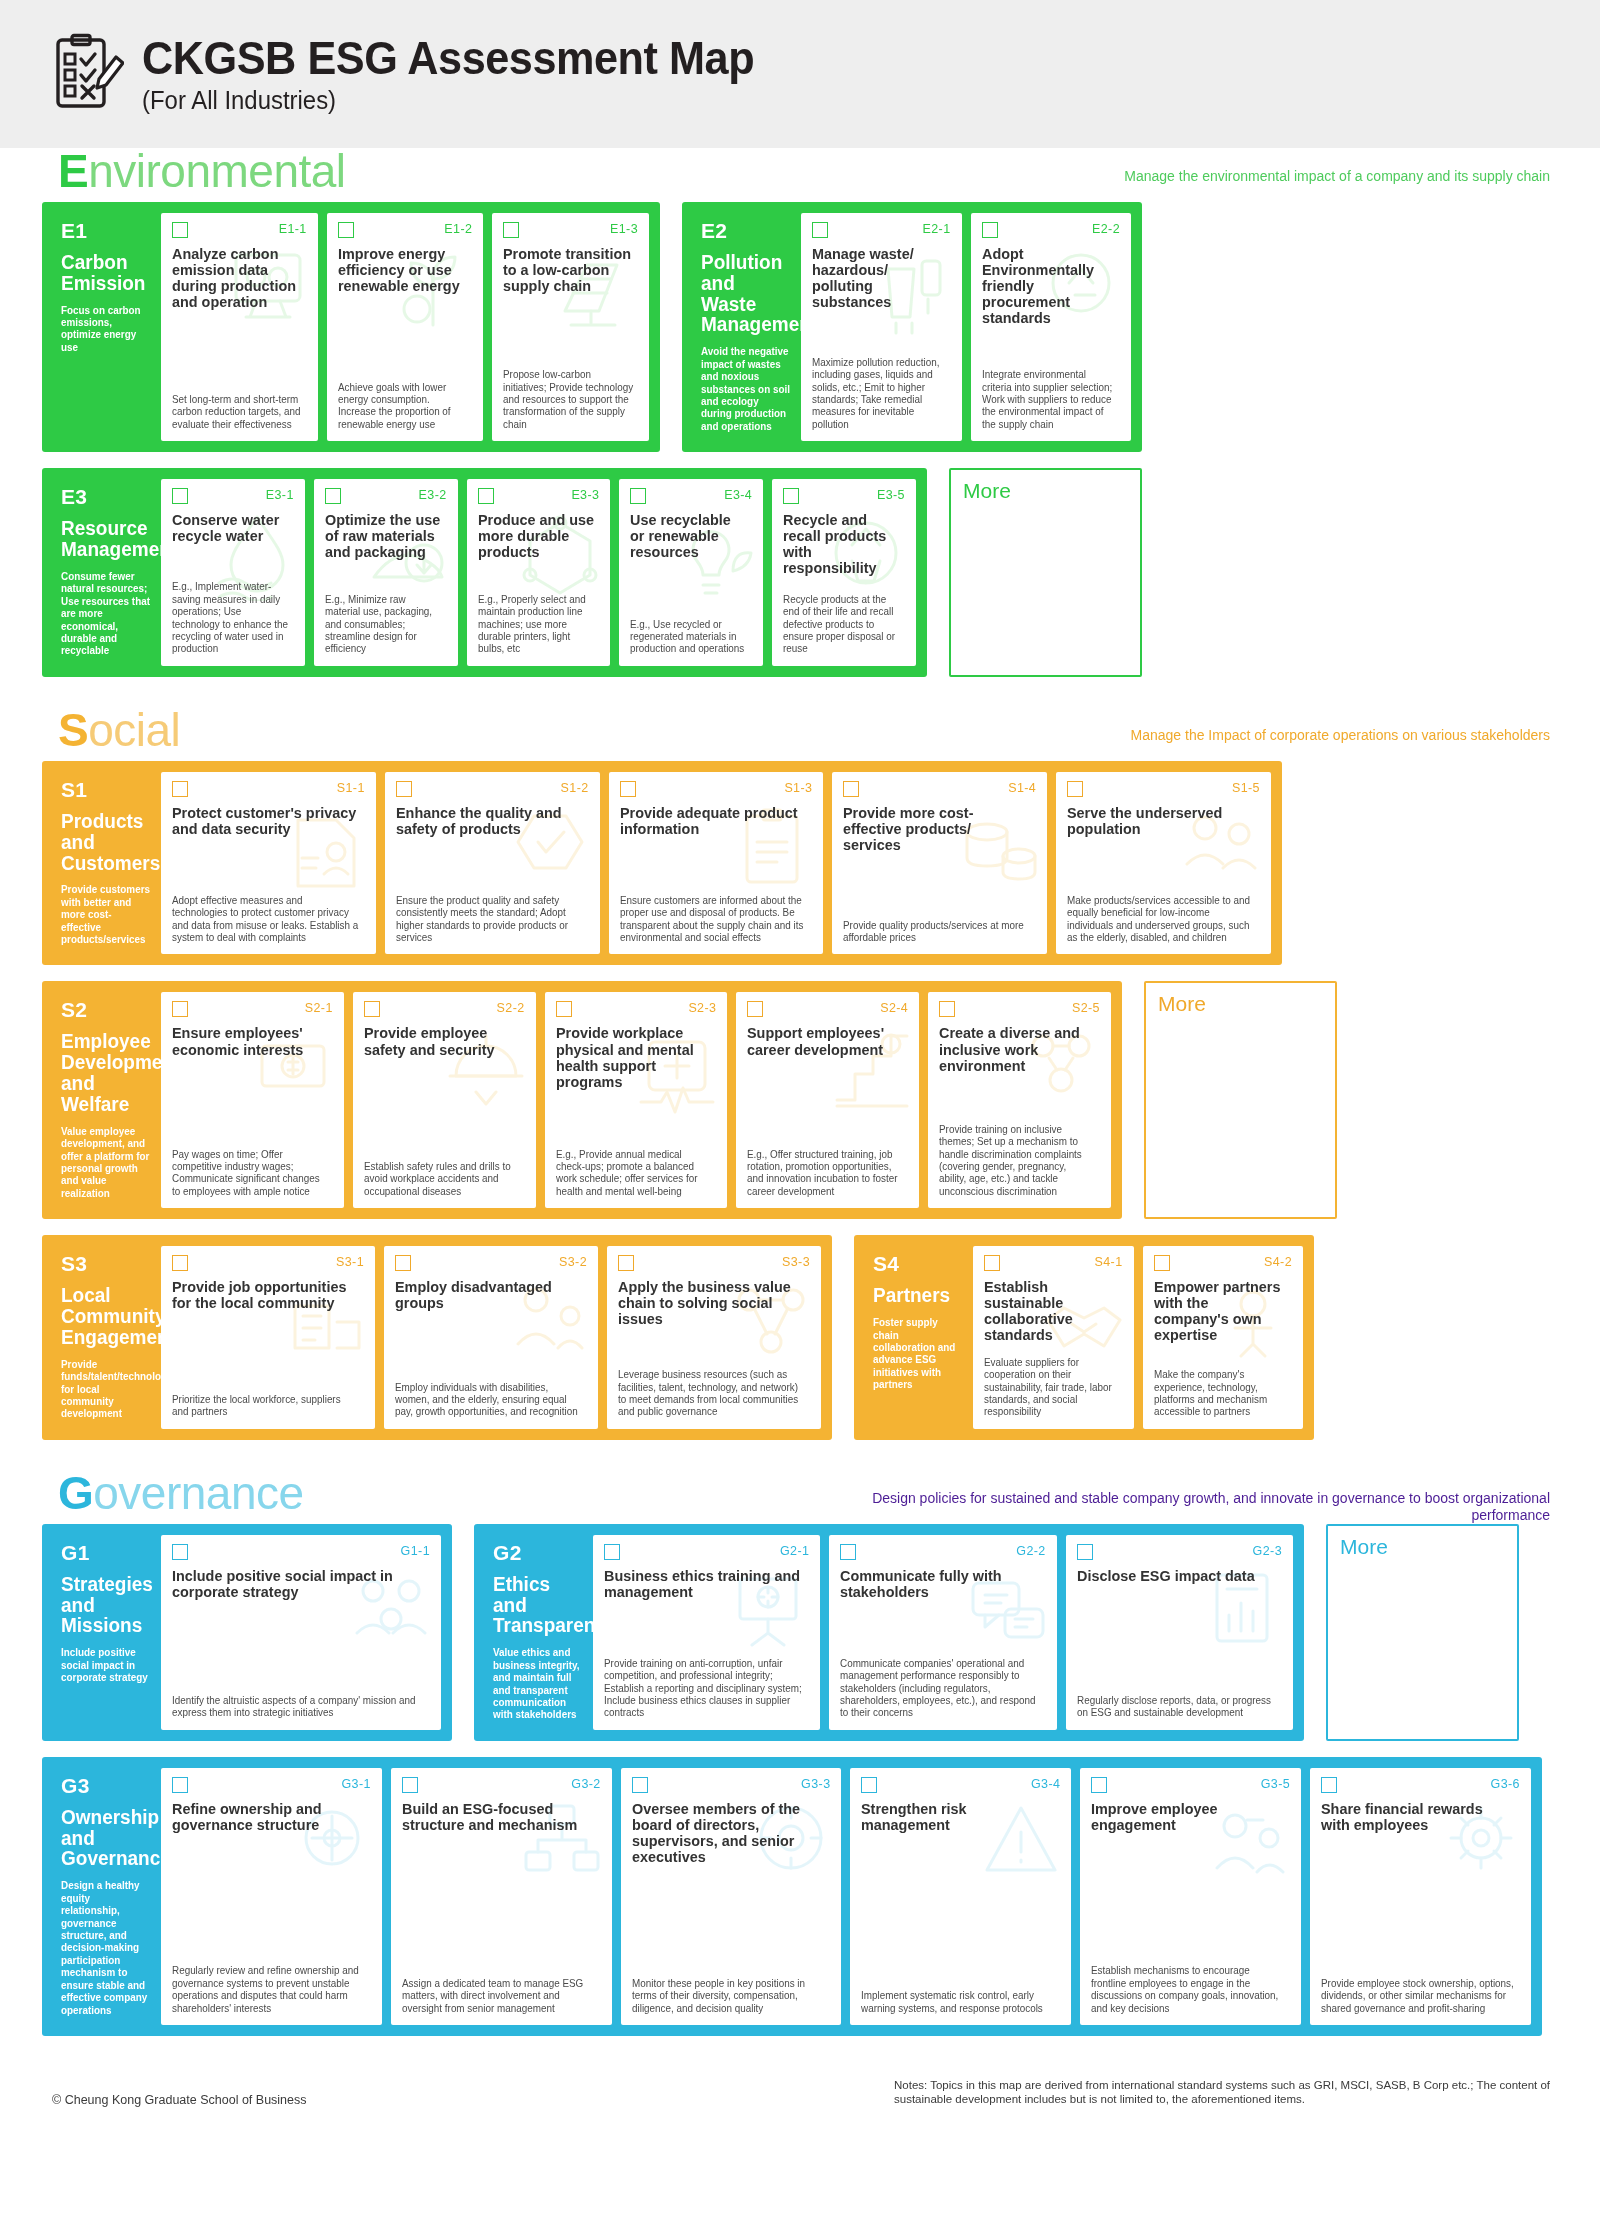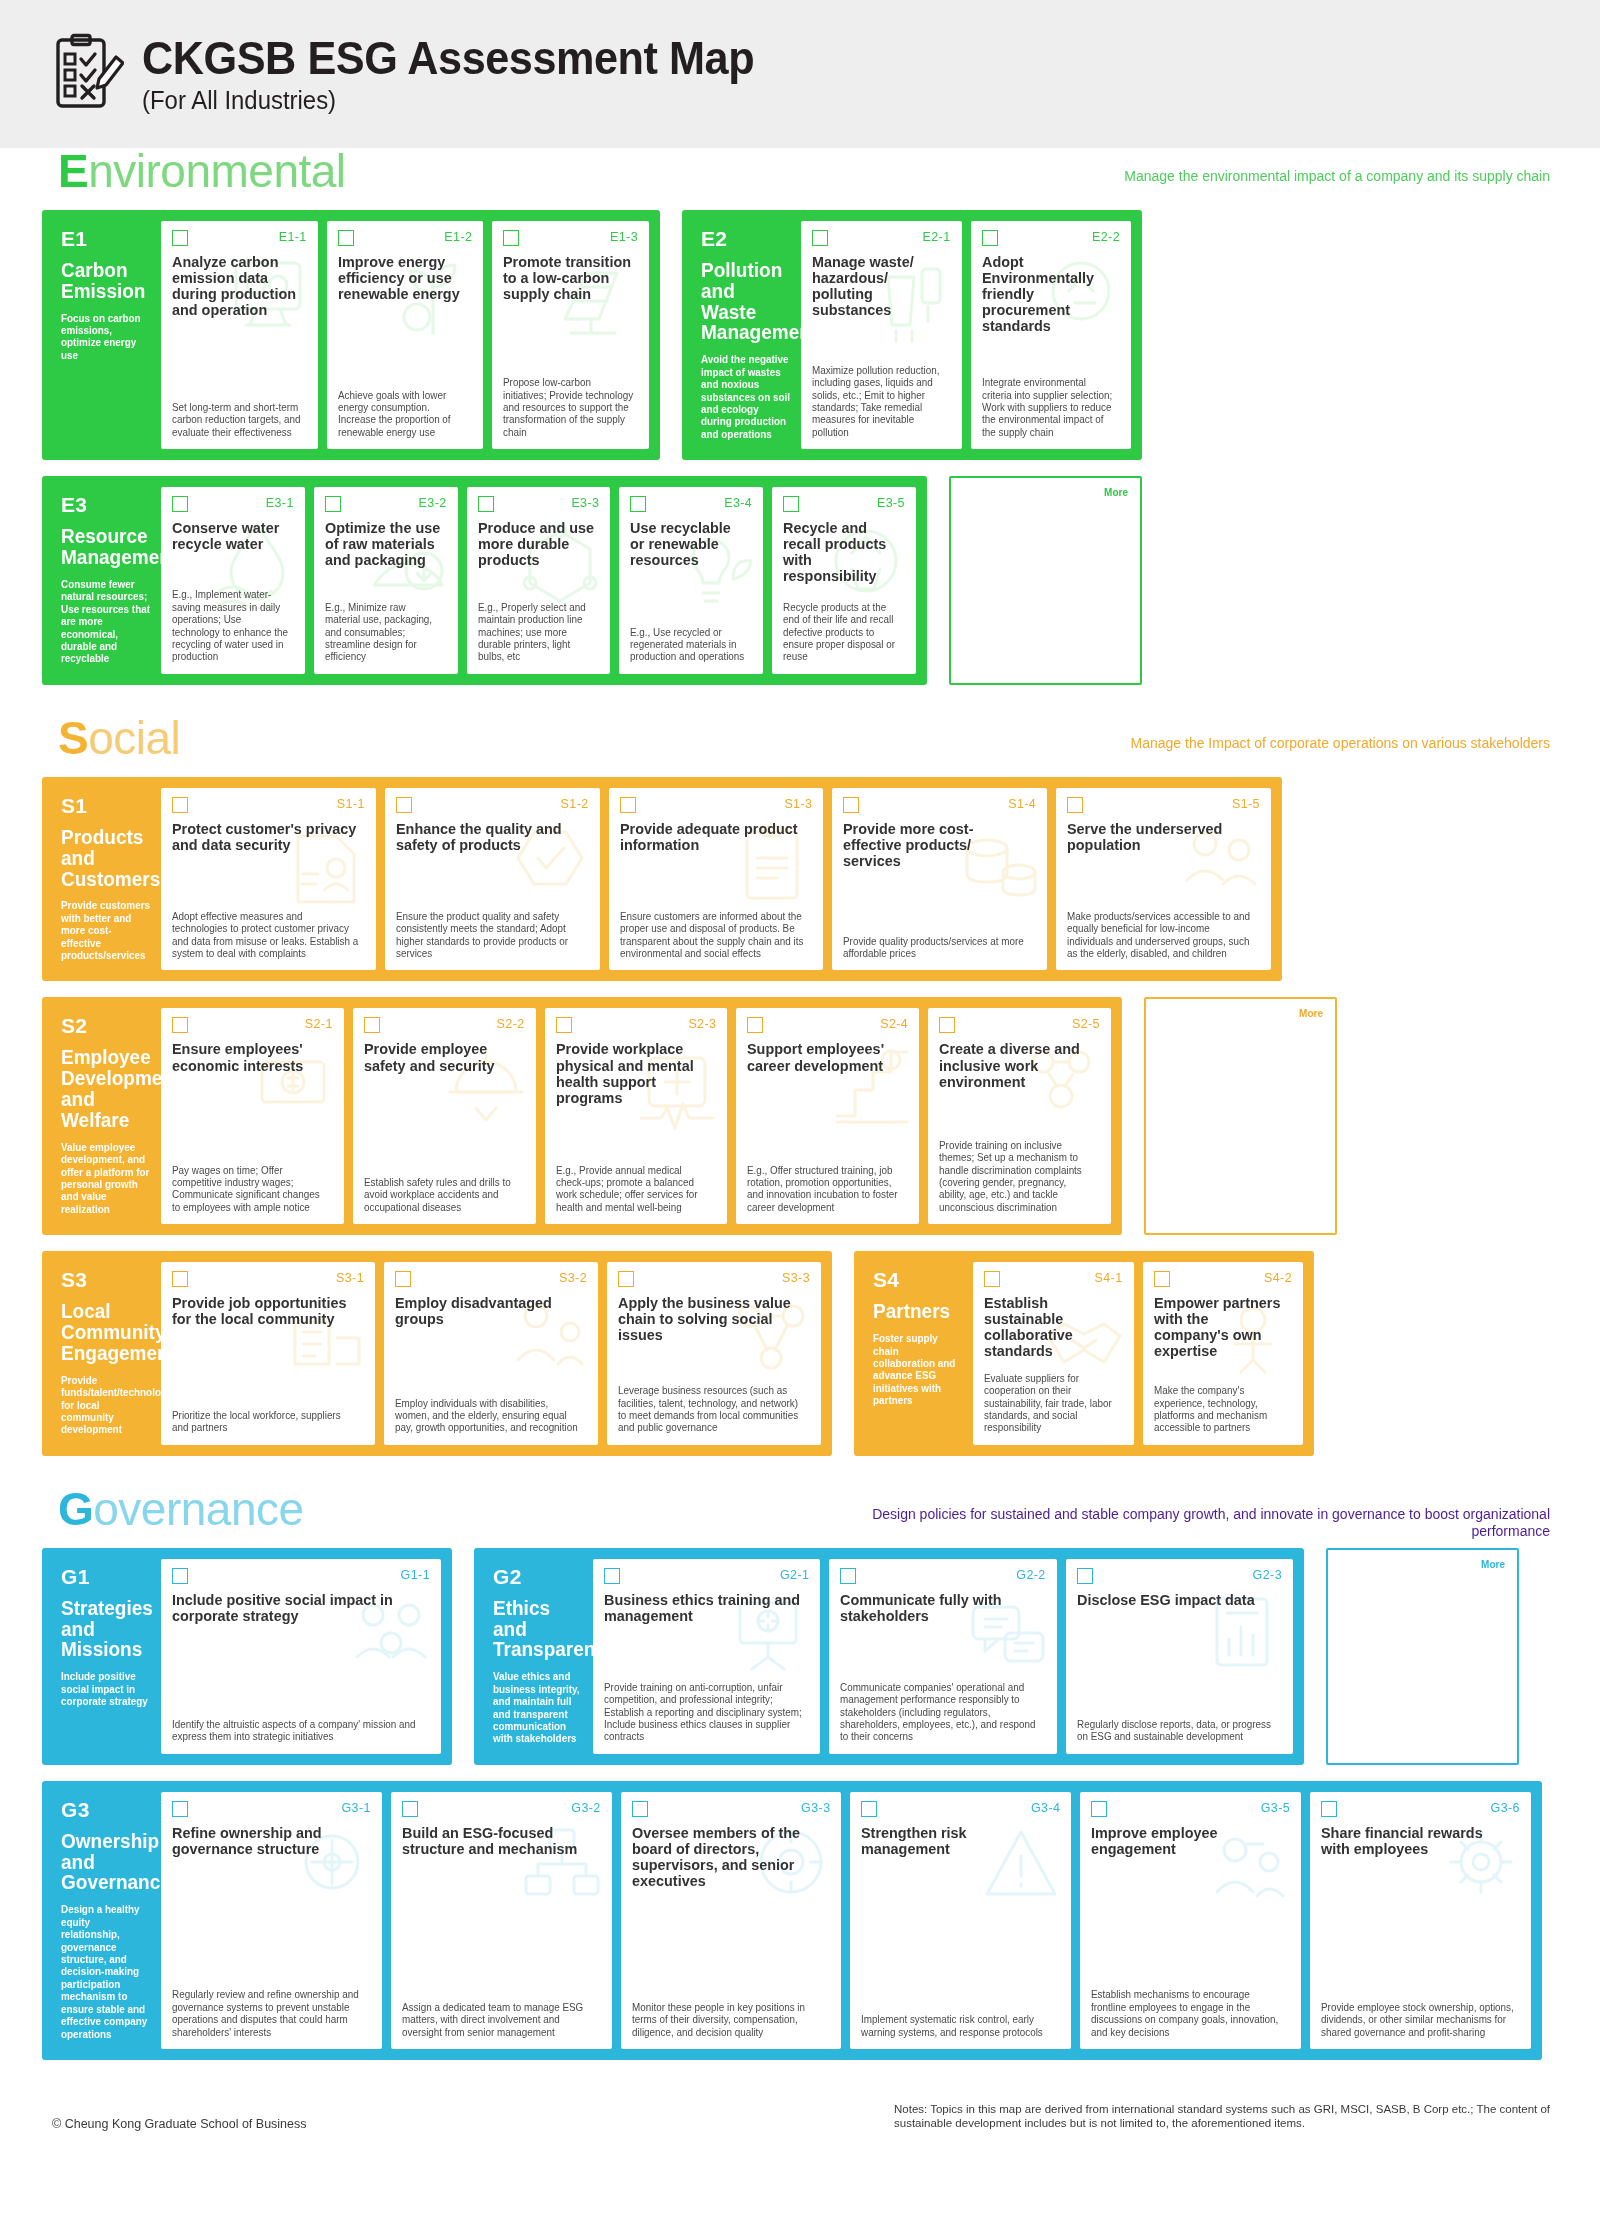--- a/index.html
+++ b/index.html
@@ -24,21 +24,21 @@
     color:#231f20; line-height:1.02; font-stretch:condensed;
     transform:scaleX(0.92); transform-origin:left center;
   }
   .app-subtitle{
     font-size:26px; color:#231f20; line-height:1.1; margin-top:4px;
     transform:scaleX(0.92); transform-origin:left center;
   }
 
   
   .section{ padding:0 42px; }
-  .sec-head{ position:relative; height:62px; }
+  .sec-head{ position:relative; height:54px; }
   .sec-title{
     font-size:46px; font-weight:400; letter-spacing:-0.5px;
     position:absolute; left:16px; top:-4px;
   }
   .sec-title b{ font-weight:700; }
   .sec-note{
     position:absolute; right:8px; top:20px;
     font-size:14px; text-align:right; line-height:1.25; max-width:680px;
   }
 
@@ -81,21 +81,21 @@
     transform:scaleX(0.97); transform-origin:left top;
   }
   .card-bg{
     position:absolute; right:4px; top:26px; width:92px; height:86px;
     opacity:.35; z-index:1; pointer-events:none;
   }
   .more-box{
     background:#fff; border-radius:2px; position:relative;
     flex:1; min-width:0; padding:9px 12px;
   }
-  .more-lbl{ font-size:10px; font-weight:bold; text-align:right; display:block;}
+  .more-lbl{ font-size:21px; font-weight:normal; display:block;}
 
   
   .env .group{ background:#2ECA45; }
   .env .card-code, .env .chk{ color:#2ECA45; }
   .env .sec-title{ color:#7dd87f; }
   .env .sec-title b{ color:#2ECA45; }
   .env .sec-note{ color:#4ecb5c; }
   .env .more-lbl{ color:#2ECA45; }
   .env .more-box{ border:2px solid #2ECA45; }
 

